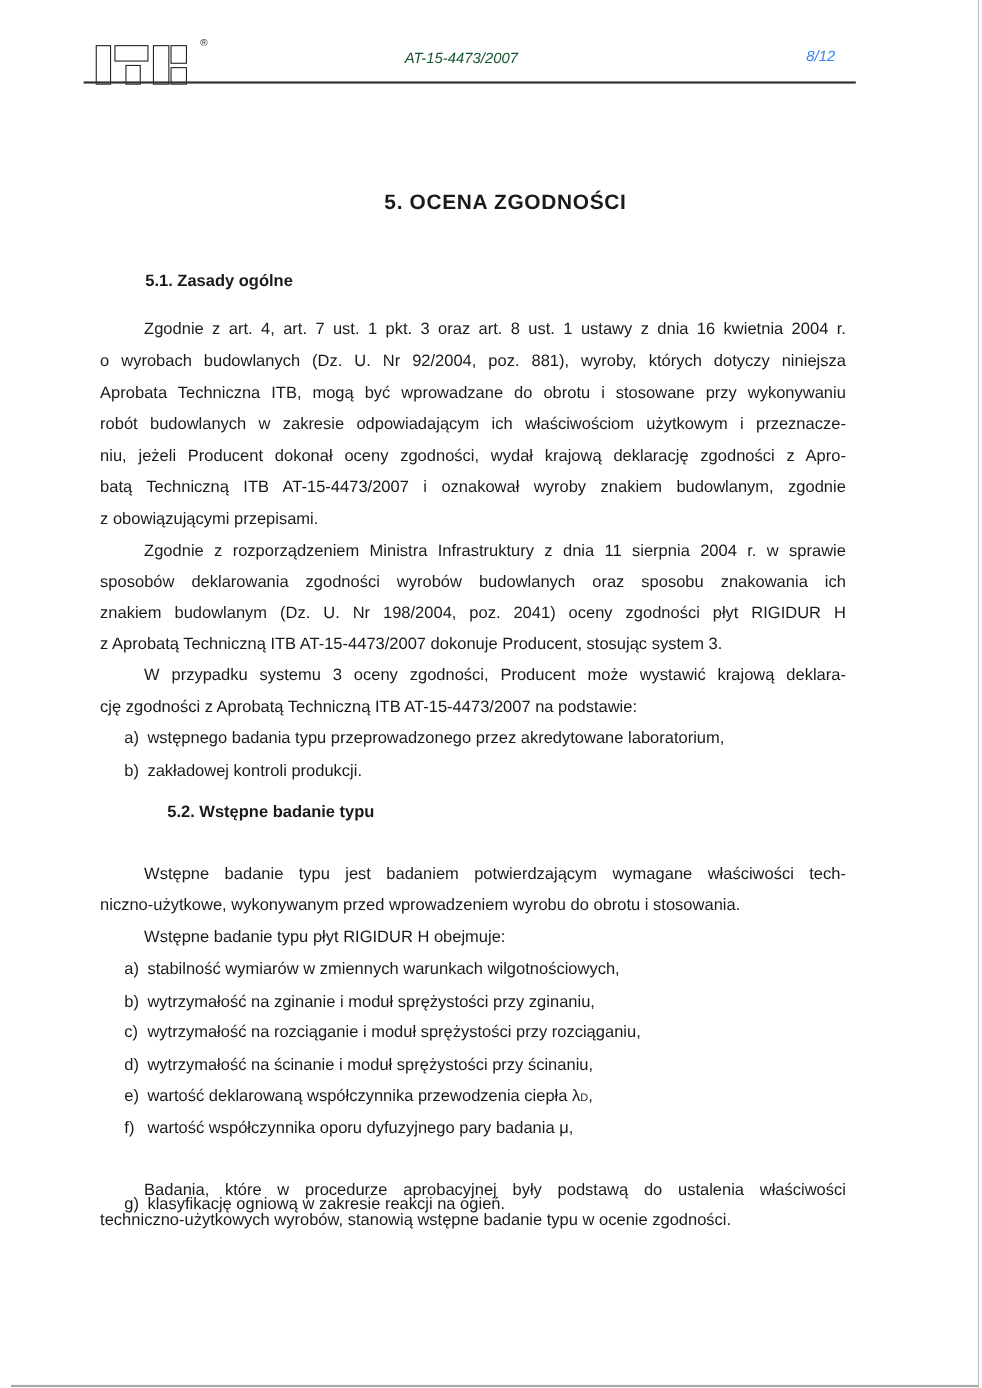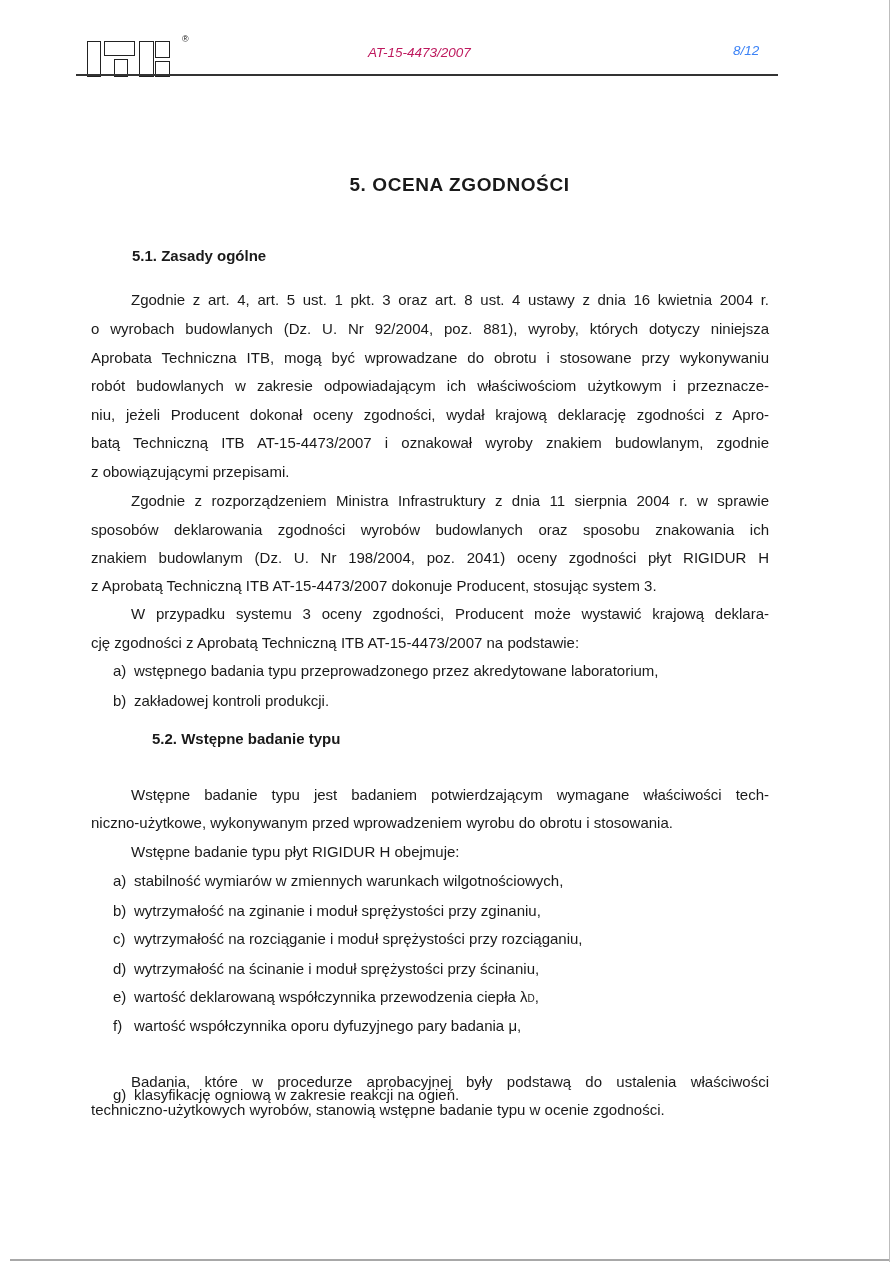--- a/index.html
+++ b/index.html
@@ -7,21 +7,21 @@
     width: 893px; height: 1262px; position: relative; overflow: hidden;
     font-family: "Liberation Sans", sans-serif; color: #1a1a1a;
   }
   .right-edge { position: absolute; right: 3px; top: 0; width: 1px; height: 1262px; background: #bdbdbd; }
   .bottom-edge { position: absolute; left: 10px; right: 4px; bottom: 1px; height: 2px; background: #a8a8a8; }
 
   .header { position: absolute; left: 76px; top: 34px; width: 702px; height: 42px; }
   .logo { position: absolute; left: 11px; top: 3px; width: 100px; height: 36px; }
   .logo .b { position: absolute; border: 1.3px solid #222; box-sizing: border-box; }
   .logo .reg { position: absolute; left: 95px; top: -3px; font-size: 9px; }
-  .doc-id { position: absolute; left: 292px; top: 11px; font-size: 13.5px; font-style: italic; color: #be185d; }
+  .doc-id { position: absolute; left: 292px; top: 11px; font-size: 13.5px; font-style: italic; color: #14532d; }
   .page-num { position: absolute; left: 657px; top: 9px; font-size: 13.5px; font-style: italic; color: #3b82f6; }
   .header-rule { position: absolute; left: 0; top: 40px; width: 702px; height: 2px; background: #333; }
 
   .title { position: absolute; left: 0; width: 893px; top: 174px; text-align: center;
            font-size: 19px; font-weight: bold; letter-spacing: 0.6px; }
   .title span { display: inline-block; margin-left: 26px; }
   .h2 { position: absolute; left: 132px; font-size: 15px; font-weight: bold; }
   .line { position: absolute; left: 91px; width: 678px; font-size: 15px; white-space: nowrap; }
   .justify { text-align: justify; text-align-last: justify; }
   .indent { left: 131px; width: 638px; }
@@ -47,21 +47,21 @@
   </div>
   <div class="doc-id">AT-15-4473/2007</div>
   <div class="page-num">8/12</div>
   <div class="header-rule"></div>
 </div>
 
 <div class="title"><span>5. OCENA ZGODNOŚCI</span></div>
 
 <div class="h2" style="top:247px;">5.1. Zasady ogólne</div>
 
-<div class="line justify indent" style="top:291px;">Zgodnie z art. 4, art. 5 ust. 1 pkt. 3 oraz art. 8 ust. 4 ustawy z dnia 16 kwietnia 2004 r.</div>
+<div class="line justify indent" style="top:291px;">Zgodnie z art. 4, art. 7 ust. 1 pkt. 3 oraz art. 8 ust. 1 ustawy z dnia 16 kwietnia 2004 r.</div>
 <div class="line justify" style="top:320px;">o wyrobach budowlanych (Dz. U. Nr 92/2004, poz. 881), wyroby, których dotyczy niniejsza</div>
 <div class="line justify" style="top:349px;">Aprobata Techniczna ITB, mogą być wprowadzane do obrotu i stosowane przy wykonywaniu</div>
 <div class="line justify" style="top:377px;">robót budowlanych w zakresie odpowiadającym ich właściwościom użytkowym i przeznacze-</div>
 <div class="line justify" style="top:406px;">niu, jeżeli Producent dokonał oceny zgodności, wydał krajową deklarację zgodności z Apro-</div>
 <div class="line justify" style="top:434px;">batą Techniczną ITB AT-15-4473/2007 i oznakował wyroby znakiem budowlanym, zgodnie</div>
 <div class="line" style="top:463px;">z obowiązującymi przepisami.</div>
 
 <div class="line justify indent" style="top:492px;">Zgodnie z rozporządzeniem Ministra Infrastruktury z dnia 11 sierpnia 2004 r. w sprawie</div>
 <div class="line justify" style="top:521px;">sposobów deklarowania zgodności wyrobów budowlanych oraz sposobu znakowania ich</div>
 <div class="line justify" style="top:549px;">znakiem budowlanym (Dz. U. Nr 198/2004, poz. 2041) oceny zgodności płyt RIGIDUR H</div>

